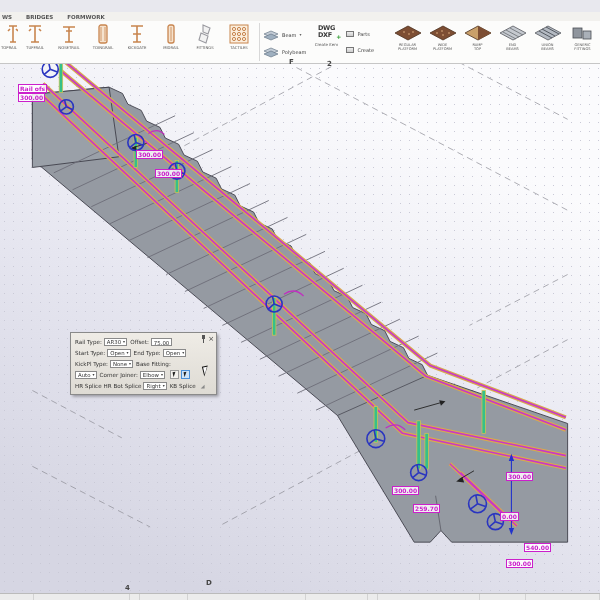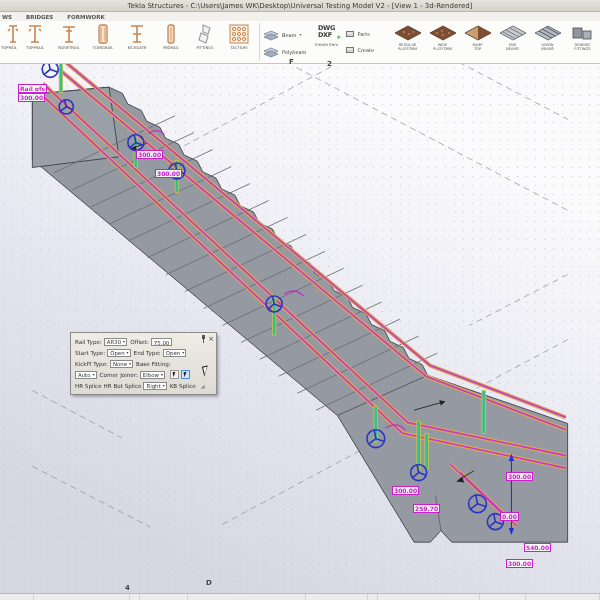--- a/index.html
+++ b/index.html
@@ -83,23 +83,20 @@
   
   .statusbar { position:absolute; left:0; top:593px; width:600px; height:7px; background:#efefef;
     border-top:1px solid #bbb; display:flex; }
   .statusbar .cell { height:100%; border-right:1px solid #d2d2d2; background:#ececec; }
 </style>
 </head>
 <body>
 
 <div id="app">
 
-  <div class="titlebar">
-    <span>Tekla Structures  -  C:\Users\James WK\Desktop\Universal Testing Model V2  -  [View 1 - 3d-Rendered]</span>
-  </div>
 
   <div class="menubar">
     <span>WS</span>
     <span>BRIDGES</span>
     <span>FORMWORK</span>
   </div>
 
   <div class="ribbon">
     <div class="tool">
       <svg width="18" height="22">

